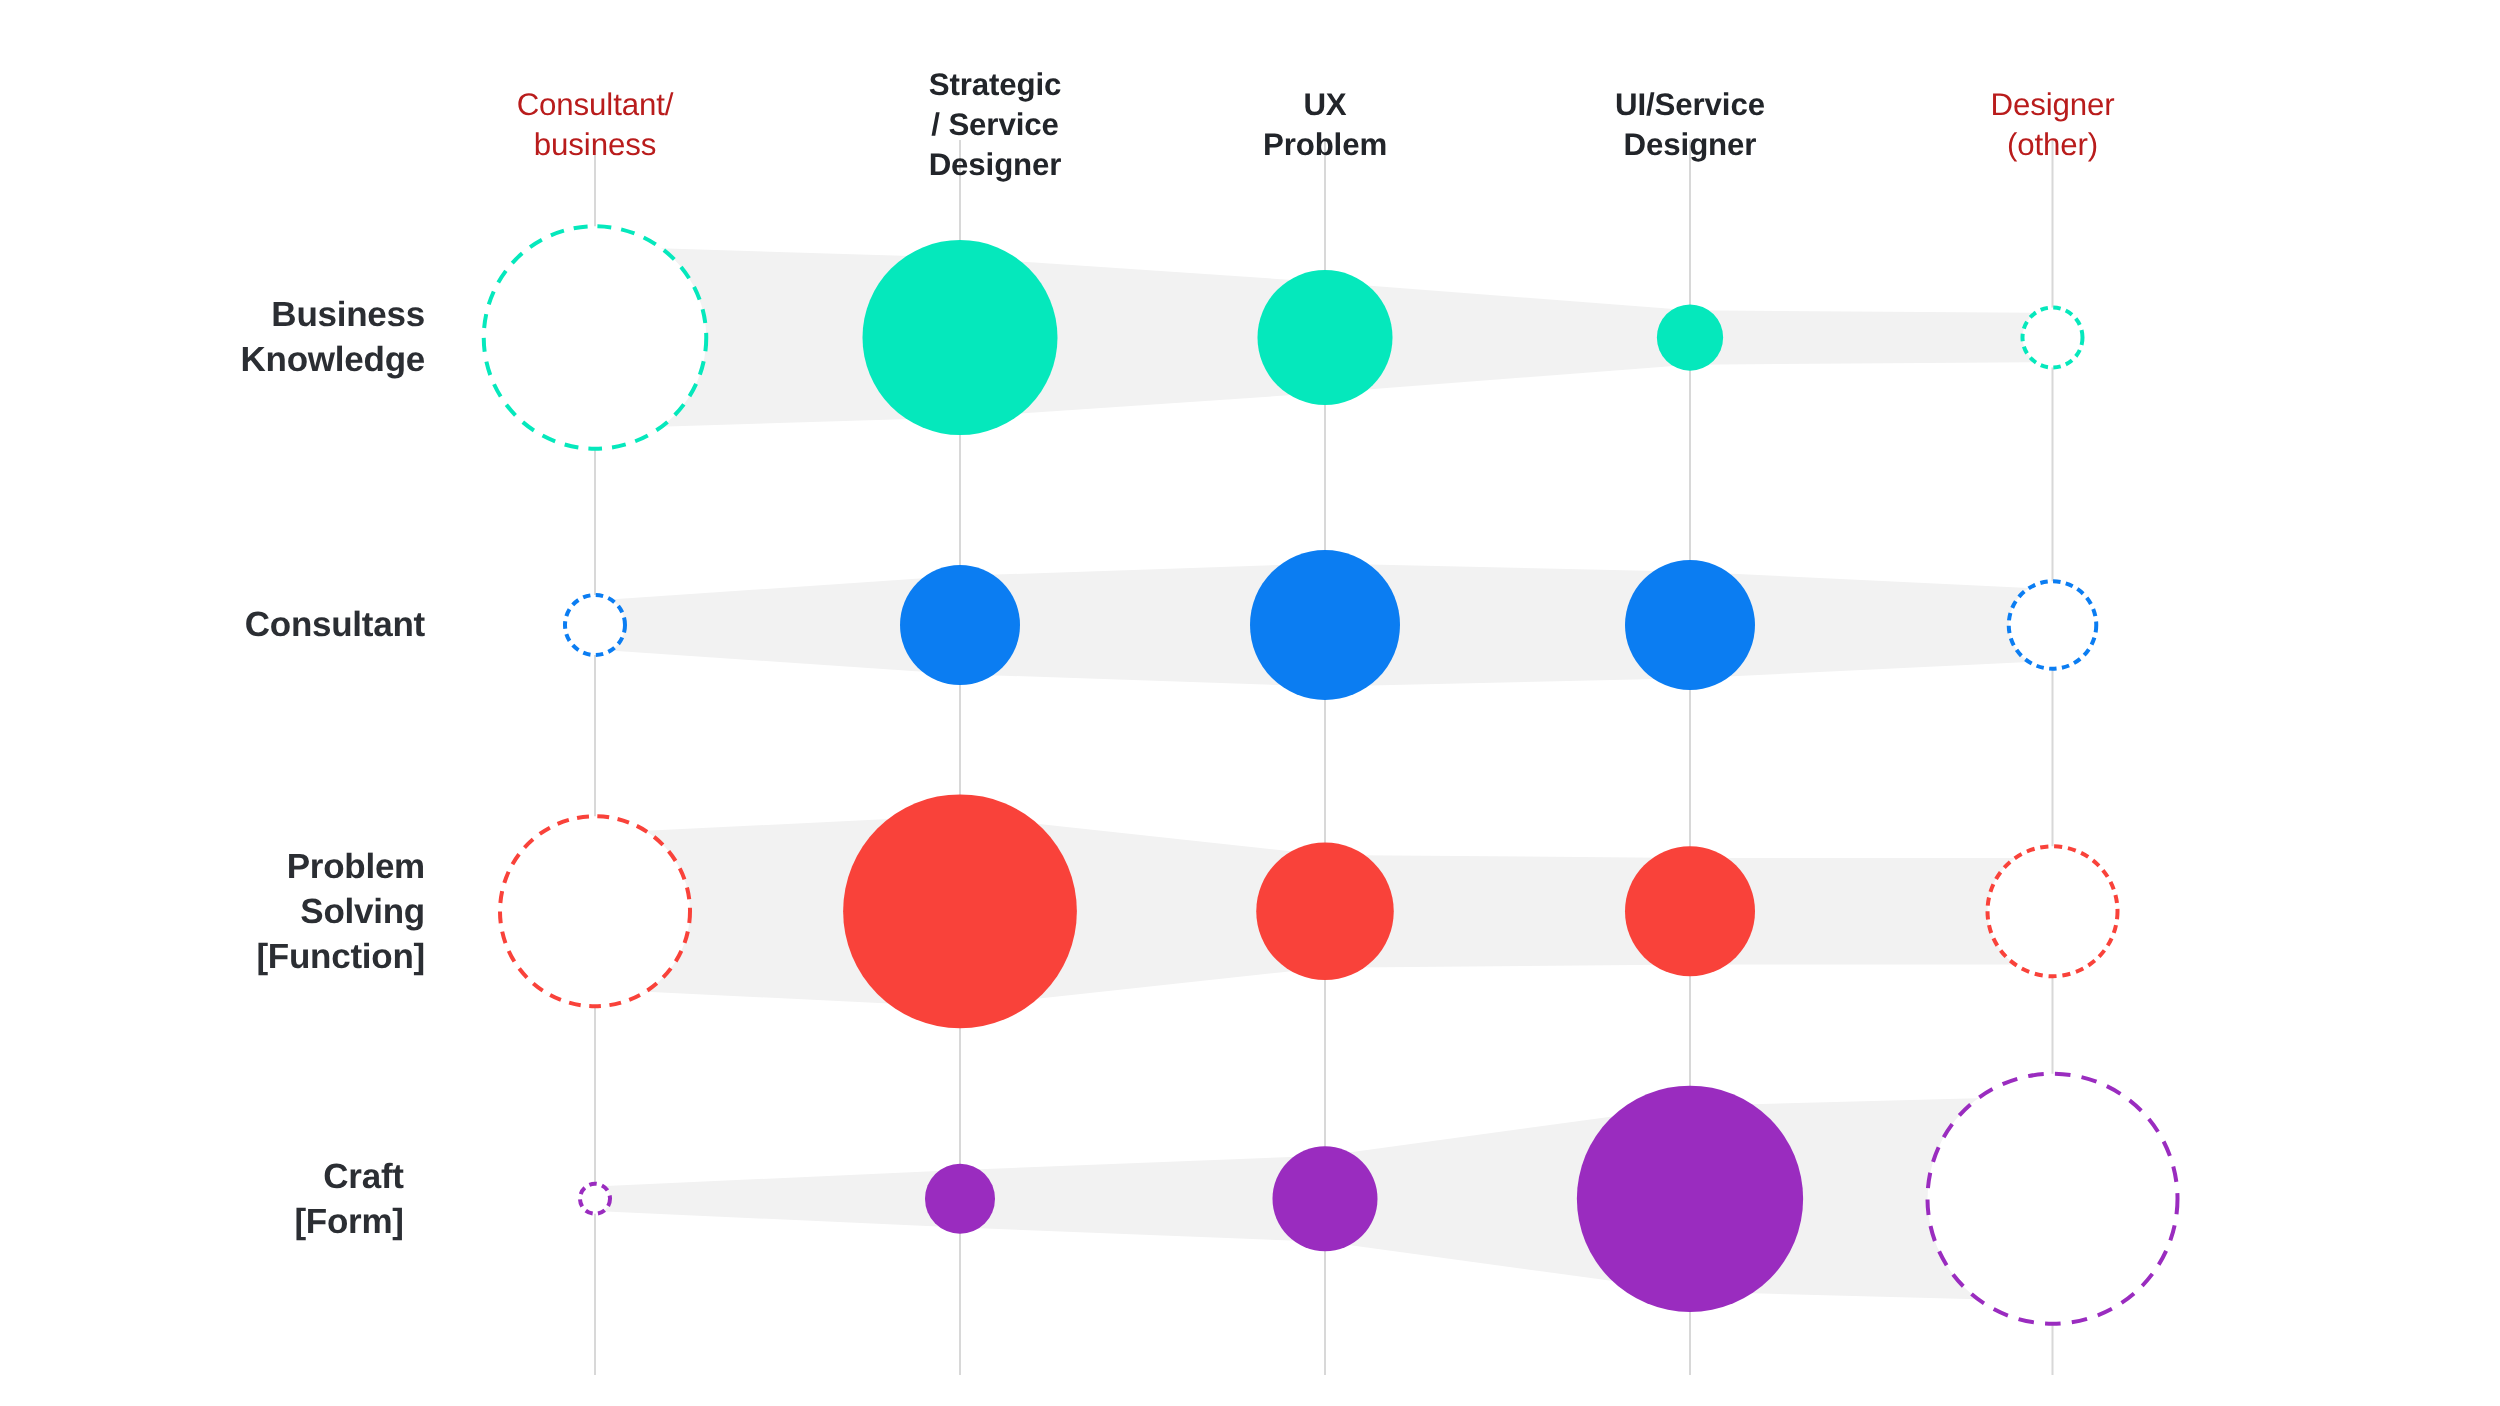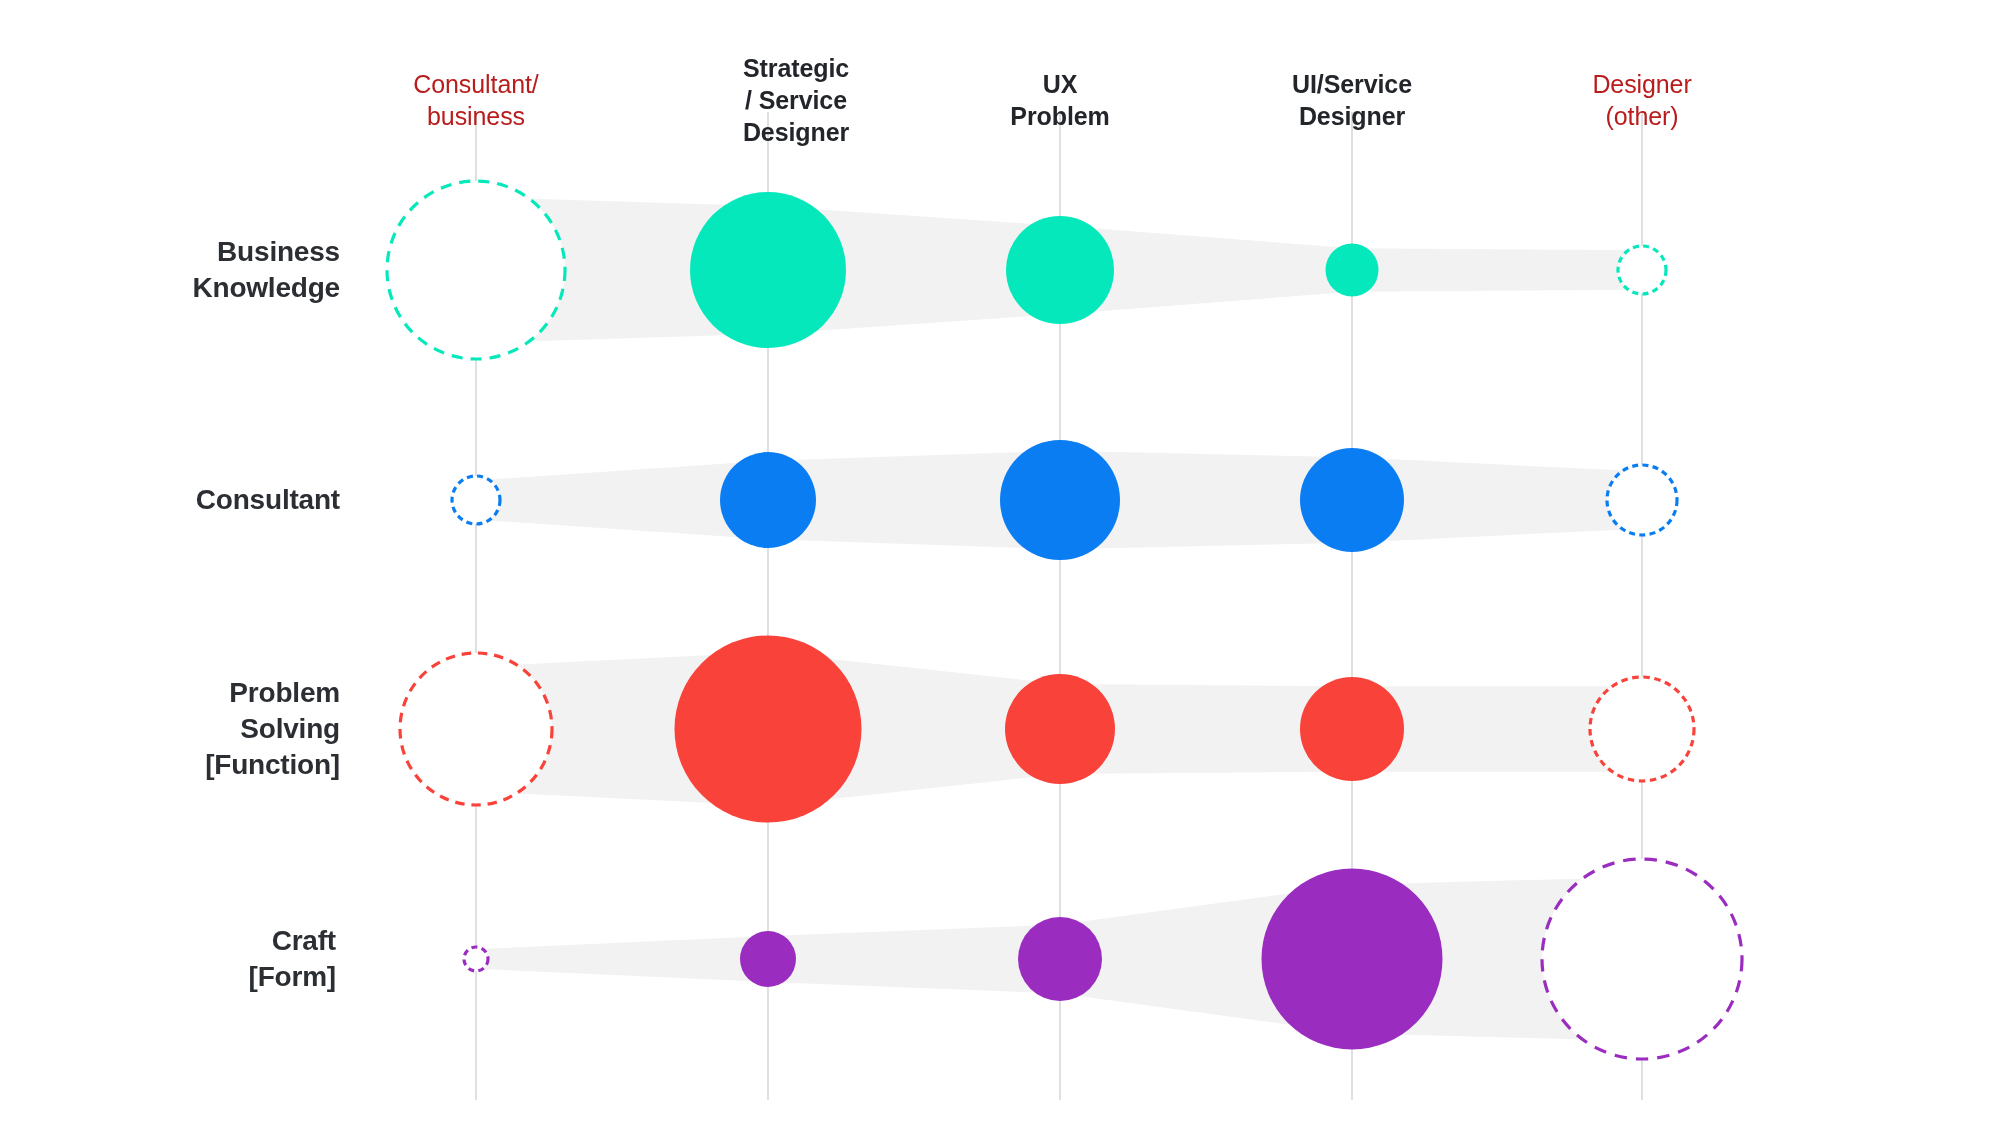--- a/index.html
+++ b/index.html
@@ -112,17 +112,17 @@
       <div class="col-header muted" style="left: 1642px; top: 68px;">Designer
 (other)</div>
     </div>
   <div id="row-labels">
       <div class="row-label" style="right: 1660px; width: 300px; left: 40px; top: 270px;">Business
 Knowledge</div>
       <div class="row-label" style="right: 1660px; width: 300px; left: 40px; top: 500px;">Consultant</div>
       <div class="row-label" style="right: 1660px; width: 300px; left: 40px; top: 729px;">Problem
 Solving
 [Function]</div>
-      <div class="row-label" style="right: 1660px; width: 300px; left: 36px; top: 959px;">Craft
+      <div class="row-label" style="right: 1660px; width: 300px; left: 23px; top: 959px;">Craft
 [Form]</div>
     </div>
 
 </div>
 
 </body></html>

